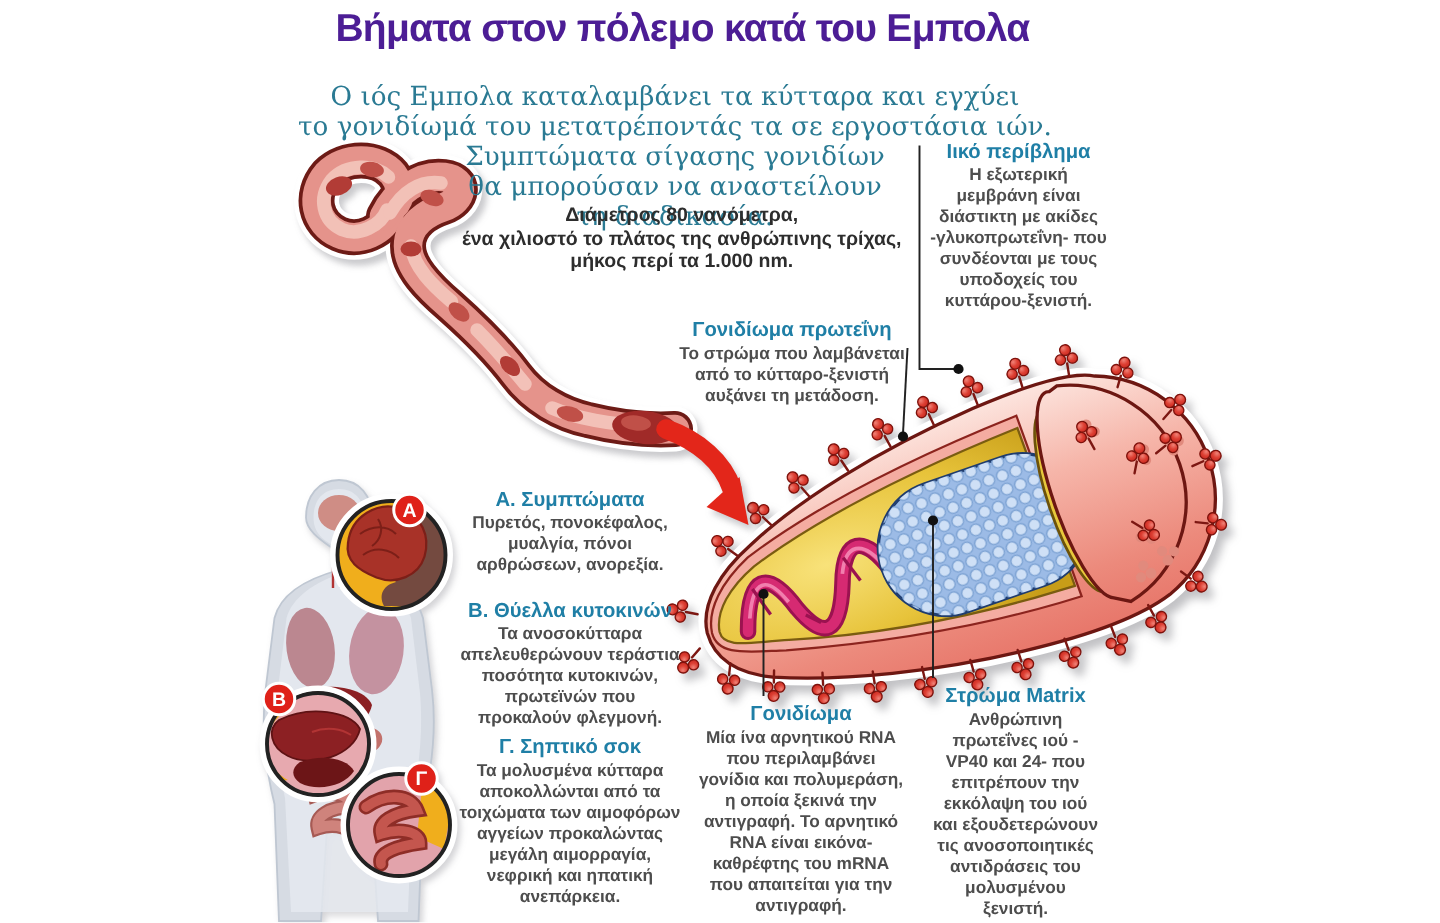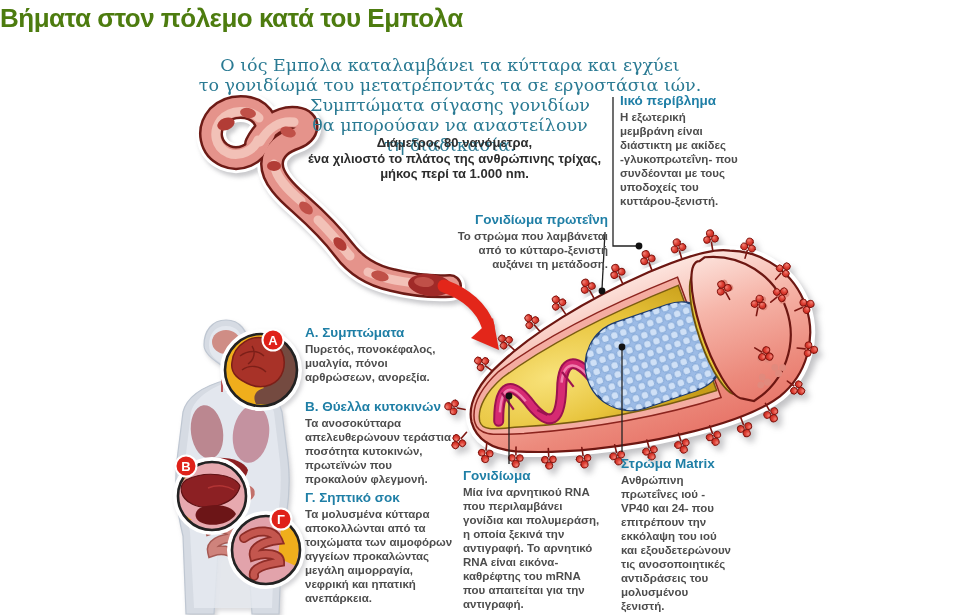--- a/index.html
+++ b/index.html
@@ -1,21 +1,21 @@
 <!DOCTYPE html>
 <html lang="el"><head>
 <meta charset="utf-8">
 <style>
   html,body{margin:0;padding:0;background:#fff;}
   #canvas{position:relative;width:960px;height:615px;background:#fff;overflow:hidden;
           font-family:"Liberation Sans",sans-serif;}
   .abs{position:absolute;}
-  h1,h2,h3,p{margin:0;padding:0;}
-  #title{left:0;top:3px;width:910px;font-size:26px;font-weight:bold;
-         color:#4d7c0f;letter-spacing:-0.5px;}
+  h1,h2,h3,p{margin:0;padding:0;text-align:center;}
+  #title{left:0;top:3px;width:910px;text-align:center;font-size:26px;font-weight:bold;
+         color:#4c1d95;letter-spacing:-0.5px;}
   #intro{left:0;top:30px;width:900px;text-align:center;
          font-family:"DejaVu Serif","Liberation Serif",serif;
          font-size:17.5px;line-height:20px;color:#2a7a93;margin-top:25px;}
   #measure{left:282px;top:135px;width:345px;text-align:center;font-size:13px;font-weight:bold;
            color:#2d2d2d;line-height:15.5px;}
   .note h3{font-size:13.5px;font-weight:bold;color:#1f7fa6;margin-bottom:2px;}
   .note p{font-size:11.5px;line-height:14px;color:#4d4d4d;font-weight:bold;}
   .r{text-align:right;}
   svg.fig{position:absolute;overflow:visible;}
   #worm-svg{filter:drop-shadow(3px 4px 2px rgba(80,80,90,.30));}

